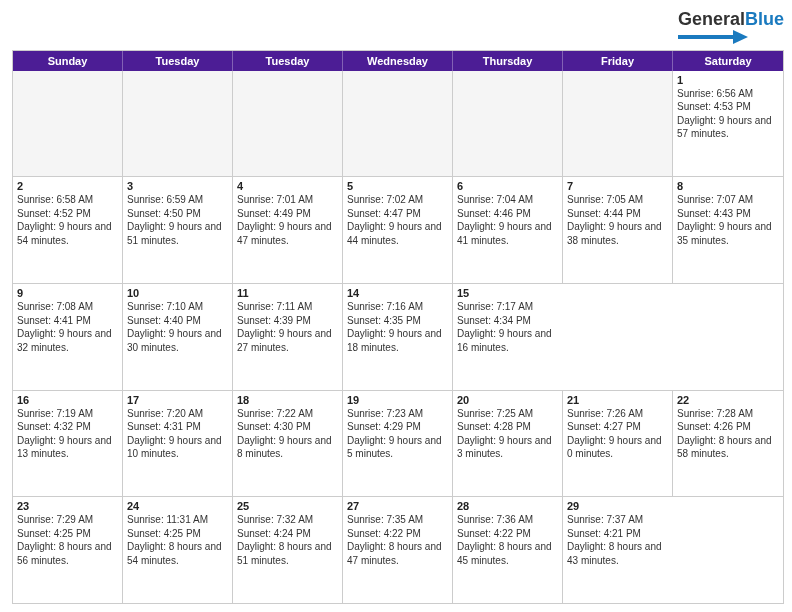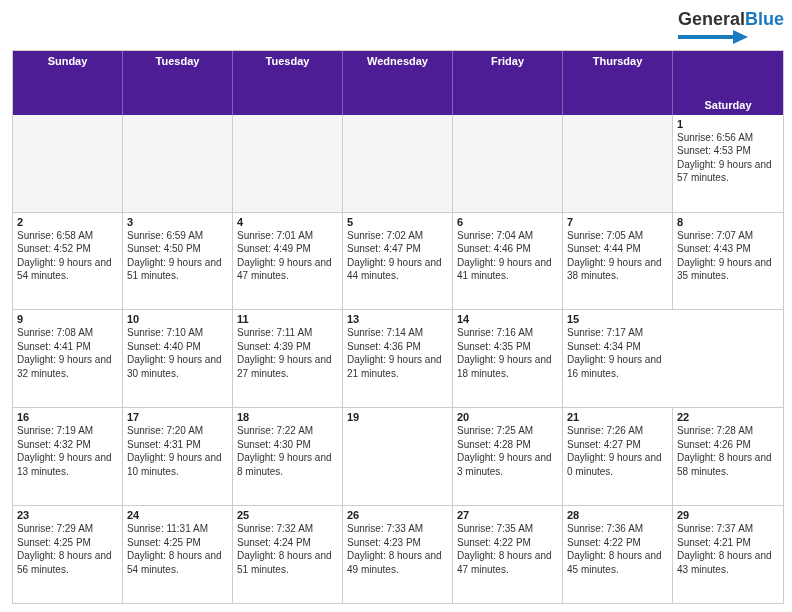--- a/index.html
+++ b/index.html
@@ -54,21 +54,21 @@
       background: #4c1d95;
     }
     .day-header {
       color: #fff;
       font-size: 11px;
       font-weight: bold;
       text-align: center;
       padding: 4px 2px;
       border-right: 1px solid rgba(255,255,255,0.3);
     }
-    .day-header:last-child { border-right: none; margin-top: 44px; }
+    .day-header:last-child { border-right: none; }
     .calendar-body {
       display: flex;
       flex-direction: column;
       flex: 1;
     }
     .week-row {
       display: grid;
       grid-template-columns: repeat(7, 1fr);
       flex: 1;
       border-bottom: 1px solid #ccc;
@@ -119,22 +119,22 @@
       <div class="location"></div>
     </div>
   </div>
 
   <div class="calendar">
     <div class="day-headers">
     <div class="day-header">Sunday</div>
         <div class="day-header">Tuesday</div>
         <div class="day-header">Tuesday</div>
         <div class="day-header">Wednesday</div>
+        <div class="day-header">Thursday</div>
         <div class="day-header">Friday</div>
-        <div class="day-header">Thursday</div>
         <div class="day-header">Saturday</div>
       </div>
     <div class="calendar-body">
     <div class="week-row">
           <div class="day-cell empty"></div>
           <div class="day-cell empty"></div>
           <div class="day-cell empty"></div>
           <div class="day-cell empty"></div>
           <div class="day-cell empty"></div>
           <div class="day-cell empty"></div>
@@ -213,27 +213,20 @@
 and 30 minutes.</div>
           </div>
           <div class="day-cell">
             <span class="day-num">11</span>
             <div class="day-info">Sunrise: 7:11 AM
 Sunset: 4:39 PM
 Daylight: 9 hours
 and 27 minutes.</div>
           </div>
           <div class="day-cell">
-            <span class="day-num">13</span>
-            <div class="day-info">Sunrise: 7:14 AM
-Sunset: 4:36 PM
-Daylight: 9 hours
-and 21 minutes.</div>
-          </div>
-          <div class="day-cell">
             <span class="day-num">14</span>
             <div class="day-info">Sunrise: 7:16 AM
 Sunset: 4:35 PM
 Daylight: 9 hours
 and 18 minutes.</div>
           </div>
           <div class="day-cell">
             <span class="day-num">15</span>
             <div class="day-info">Sunrise: 7:17 AM
 Sunset: 4:34 PM
@@ -258,20 +251,24 @@
           </div>
           <div class="day-cell">
             <span class="day-num">18</span>
             <div class="day-info">Sunrise: 7:22 AM
 Sunset: 4:30 PM
 Daylight: 9 hours
 and 8 minutes.</div>
           </div>
           <div class="day-cell">
             <span class="day-num">19</span>
+            <div class="day-info">Sunrise: 7:23 AM
+Sunset: 4:29 PM
+Daylight: 9 hours
+and 5 minutes.</div>
           </div>
           <div class="day-cell">
             <span class="day-num">20</span>
             <div class="day-info">Sunrise: 7:25 AM
 Sunset: 4:28 PM
 Daylight: 9 hours
 and 3 minutes.</div>
           </div>
           <div class="day-cell">
             <span class="day-num">21</span>
@@ -302,27 +299,20 @@
 Sunset: 4:25 PM
 Daylight: 8 hours
 and 54 minutes.</div>
           </div>
           <div class="day-cell">
             <span class="day-num">25</span>
             <div class="day-info">Sunrise: 7:32 AM
 Sunset: 4:24 PM
 Daylight: 8 hours
 and 51 minutes.</div>
-          </div>
-          <div class="day-cell">
-            <span class="day-num">26</span>
-            <div class="day-info">Sunrise: 7:33 AM
-Sunset: 4:23 PM
-Daylight: 8 hours
-and 49 minutes.</div>
           </div>
           <div class="day-cell">
             <span class="day-num">27</span>
             <div class="day-info">Sunrise: 7:35 AM
 Sunset: 4:22 PM
 Daylight: 8 hours
 and 47 minutes.</div>
           </div>
           <div class="day-cell">
             <span class="day-num">28</span>

